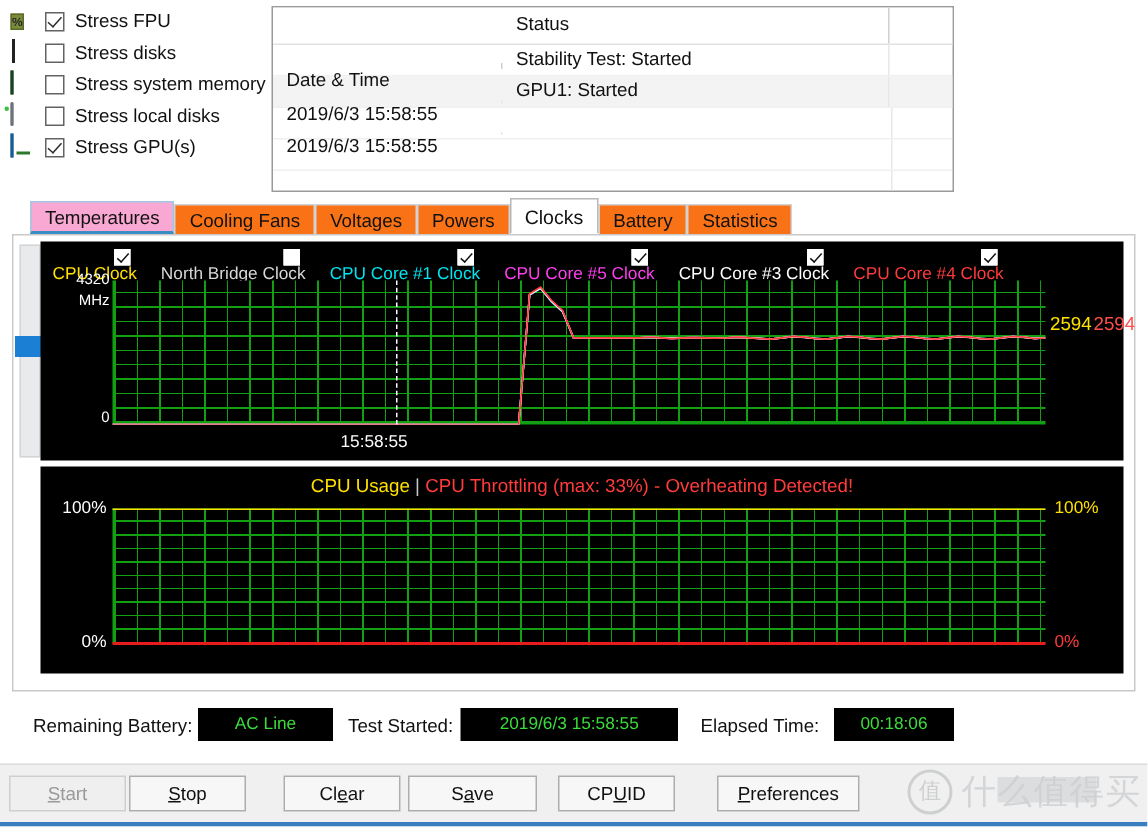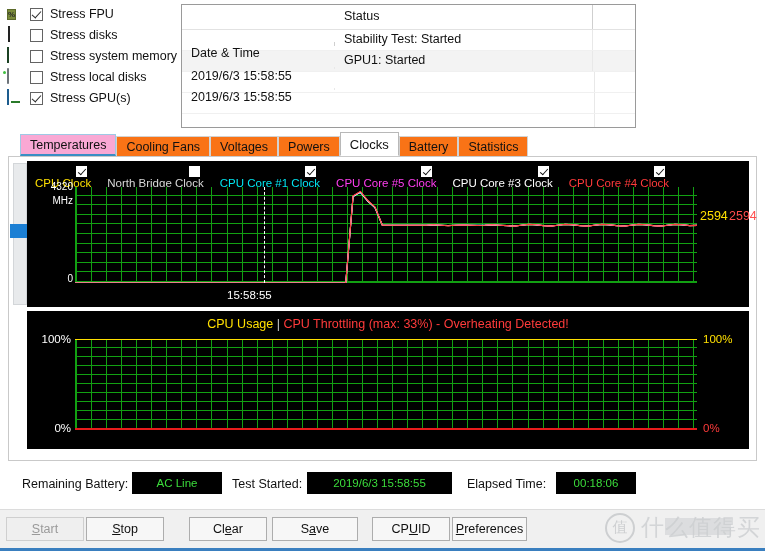--- a/index.html
+++ b/index.html
@@ -319,21 +319,21 @@
     <div class="slbl" style="left:467px">Elapsed Time:</div>
     <div class="sval" style="left:556px;width:80px">00:18:06</div>
   </div>
 
   <div class="btnbar">
     <div class="btn disabled" style="left:6px;width:78px"><u>S</u><span>tart</span></div>
     <div class="btn" style="left:86px;width:78px"><u>S</u><span>top</span></div>
     <div class="btn" style="left:189px;width:78px">Cl<u>e</u><span>ar</span></div>
     <div class="btn" style="left:272px;width:86px">S<u>a</u><span>ve</span></div>
     <div class="btn" style="left:372px;width:78px">CP<u>U</u><span>ID</span></div>
-    <div class="btn" style="left:452px;width:75px"><u>P</u><span>references</span></div>
+    <div class="btn" style="left:478px;width:95px"><u>P</u><span>references</span></div>
   </div>
 
   <div class="wm">
     <div class="wm-circle">值</div>
     <div class="wm-txt">什么值得买</div>
     <div class="wm-hl"></div>
   </div>
 
   <div class="bottomline"></div>
 </div>

